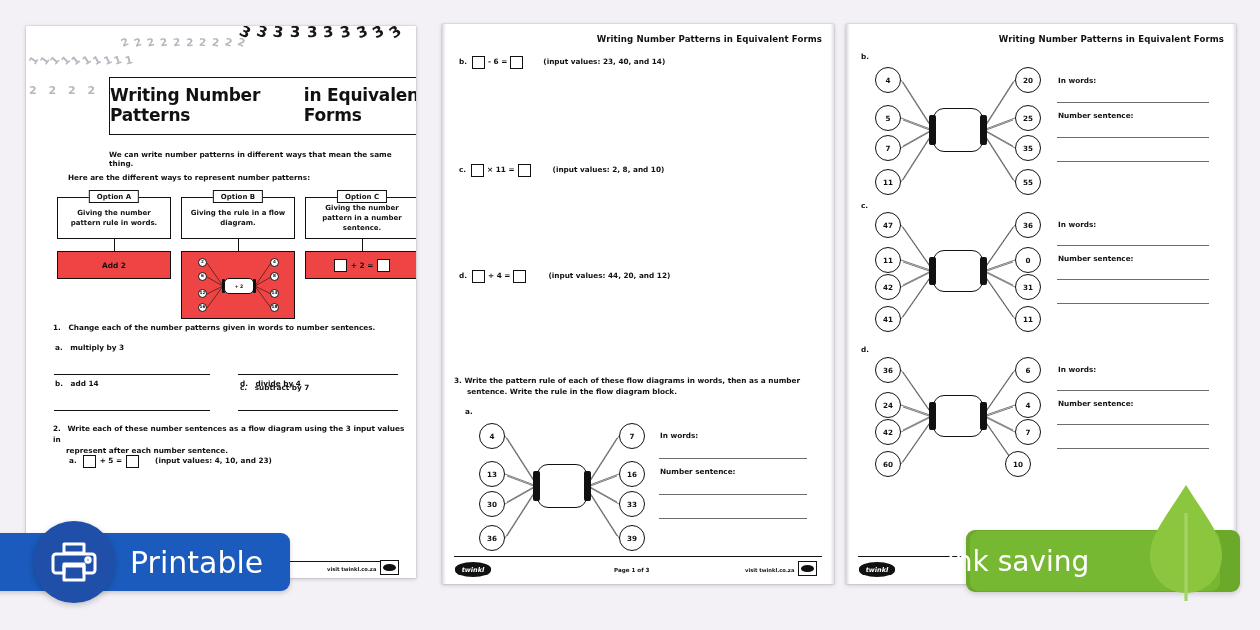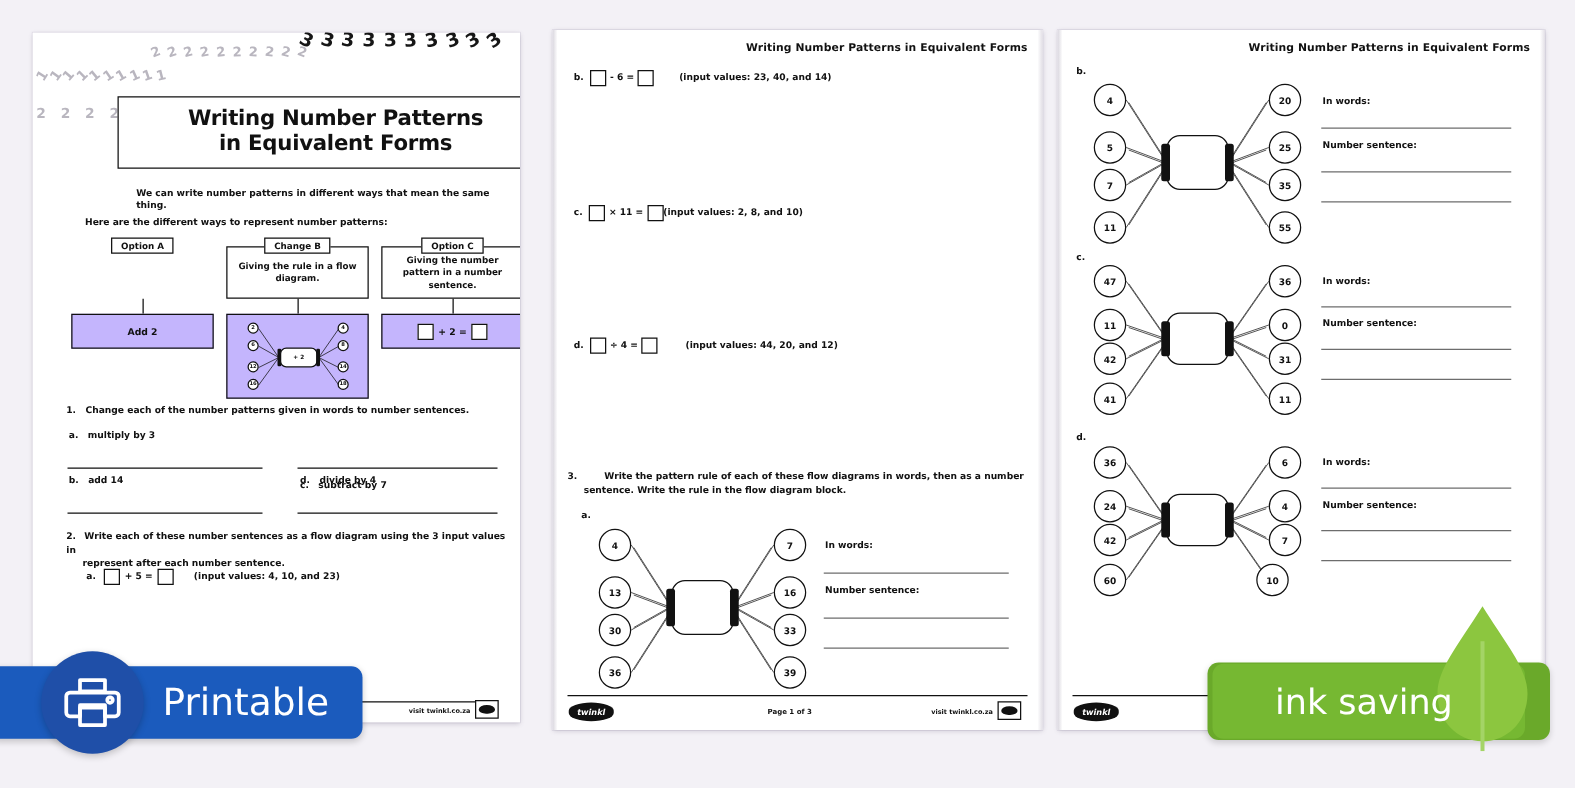--- a/index.html
+++ b/index.html
@@ -47,23 +47,23 @@
 
   
   .doodle {
     position: absolute; color: #b9b6bf; font-weight: bold;
     pointer-events: none; white-space: nowrap;
   }
   .doodle span { display: inline-block; }
 
   
   #title-box {
-    position: absolute; left: 68px; top: 51px; width: 349px; height: 58px;
+    position: absolute; left: 83px; top: 51px; width: 349px; height: 58px;
     border: 1.6px solid #111; background: #fff;
-    display: flex; flex-direction: column; align-items: center; justify-content: center;
+    display: flex; flex-direction: row; align-items: center; justify-content: center;
     z-index: 5;
   }
   #title-box div {
     font-size: 17px; font-weight: bold; line-height: 1.16; color: #111;
     letter-spacing: -0.2px;
   }
 
   .intro-a {
     position: absolute; left: 83px; top: 124px;
     font-size: 7.3px; font-weight: bold; color: #111;
@@ -84,21 +84,21 @@
     position: absolute; top: 7px; left: 0; width: 100%;
     border: 1.1px solid #111; background: #fff;
     display: flex; align-items: center; justify-content: center;
     text-align: center; font-size: 7px; font-weight: bold; line-height: 1.45;
     padding: 4px 5px;
   }
   .opt-connector {
     position: absolute; left: 50%; width: 1.1px; background: #111;
   }
   .opt-lower {
-    position: absolute; border: 1.1px solid #111; background: #c4b5fd;
+    position: absolute; border: 1.1px solid #111; background: #ef4444;
     display: flex; align-items: center; justify-content: center;
     font-size: 7.4px; font-weight: bold;
   }
 
   
   .mini-node {
     position: absolute; width: 9px; height: 9px; border-radius: 50%;
     border: 1px solid #111; background: #fff;
     display: flex; align-items: center; justify-content: center;
     font-size: 4.2px; font-weight: bold; line-height: 1;
@@ -189,21 +189,21 @@
     background: #6aa92a; border-radius: 9px; z-index: 40;
     box-shadow: 0 2px 5px rgba(0,0,0,0.16);
   }
   #eco-inner {
     position: absolute; left: 970px; top: 531px;
     width: 250px; height: 60px; border-radius: 9px;
     background: #76b832; z-index: 41;
     display: flex; align-items: center; z-index: 41;
   }
   #eco-text {
-    position: absolute; left: 1020px; top: 531px; height: 60px;
+    position: absolute; left: 947px; top: 531px; height: 60px;
     display: flex; align-items: center; z-index: 43;
     color: #fff; font-size: 28px;
   }
   #eco-leaf {
     position: absolute; left: 1148px; top: 483px;
     width: 76px; height: 118px; z-index: 42;
   }
   #eco-word {
     position: absolute; left: 1150px; top: 531px; height: 60px;
     width: 72px; z-index: 44;
@@ -275,28 +275,29 @@
     <div id="title-box">
       <div>Writing Number Patterns</div>
       <div>in Equivalent Forms</div>
     </div>
 
     <div class="intro-a">We can write number patterns in different ways that mean the same thing.</div>
     <div class="intro-b">Here are the different ways to represent number patterns:</div>
 
     <div class="opt-wrap" style="left:31px;top:164px;width:114px;height:49px;">
       <div class="opt-tab">Option A</div>
+      <div class="opt-body" style="height:42px;">Giving the number pattern rule in words.</div>
     </div>
     <div class="opt-connector" style="left:88px;top:213px;height:12px;"></div>
     <div class="opt-lower" style="left:31px;top:225px;width:114px;height:28px;">
       <span>Add 2</span>
     </div>
 
     <div class="opt-wrap" style="left:155px;top:164px;width:114px;height:49px;">
-      <div class="opt-tab">Change B</div>
+      <div class="opt-tab">Option B</div>
       <div class="opt-body" style="height:42px;">Giving the rule in a flow diagram.</div>
     </div>
     <div class="opt-connector" style="left:212px;top:213px;height:12px;"></div>
     <div class="opt-lower" style="left:155px;top:225px;width:114px;height:68px;">
       <div style="position:relative;width:100%;height:100%;">
         <svg class="fsvg" width="114" height="68" viewBox="0 0 114 68">
           <g stroke="#111" stroke-width="0.6" fill="none">
             <line x1="25" y1="11" x2="41" y2="34"></line>
               <line x1="25" y1="25" x2="41" y2="34"></line>
             <line x1="25" y1="42" x2="41" y2="34"></line>
@@ -398,34 +399,34 @@
       <span style="margin:0 3px;">- 6 =</span>
       <span class="nbox" style="width:13px;height:13px;"></span>
       <span style="margin-left:20px;">(input values: 23, 40, and 14)</span>
     </div>
 
     <div class="qnum" style="left:17px;top:140px;display:flex;align-items:center;">
       <span>c.</span>
       <span class="nbox" style="width:13px;height:13px;margin-left:5px;"></span>
       <span style="margin:0 3px;">× 11 =</span>
       <span class="nbox" style="width:13px;height:13px;"></span>
-      <span style="">(input values: 2, 8, and 10)</span>
+      <span style="margin-left:22px;">(input values: 2, 8, and 10)</span>
     </div>
 
     <div class="qnum" style="left:17px;top:246px;display:flex;align-items:center;">
       <span>d.</span>
       <span class="nbox" style="width:13px;height:13px;margin-left:5px;"></span>
       <span style="margin:0 3px;">÷ 4 =</span>
       <span class="nbox" style="width:13px;height:13px;"></span>
       <span style="margin-left:22px;">(input values: 44, 20, and 12)</span>
     </div>
 
     <div class="qnum" style="left:12px;top:352px;width:372px;">
       <span>3.</span>
-      <span style="margin-left:19px;">Write the pattern rule of each of these flow diagrams in words, then as a number</span>
+      <span style="margin-left:0;">Write the pattern rule of each of these flow diagrams in words, then as a number</span>
       <div style="margin-left:13px;">sentence. Write the rule in the flow diagram block.</div>
     </div>
 
     <div class="qnum" style="left:23px;top:383px;">a.</div>
 
     <div class="flow" style="left:25px;top:392px;width:190px;height:140px;">
       <svg class="fsvg" width="190" height="140" viewBox="0 0 190 140">
         <g stroke="#555" stroke-width="0.8" fill="none">
           <line x1="38" y1="20" x2="70" y2="70"></line>
             <line x1="40" y1="22" x2="72" y2="72"></line>

